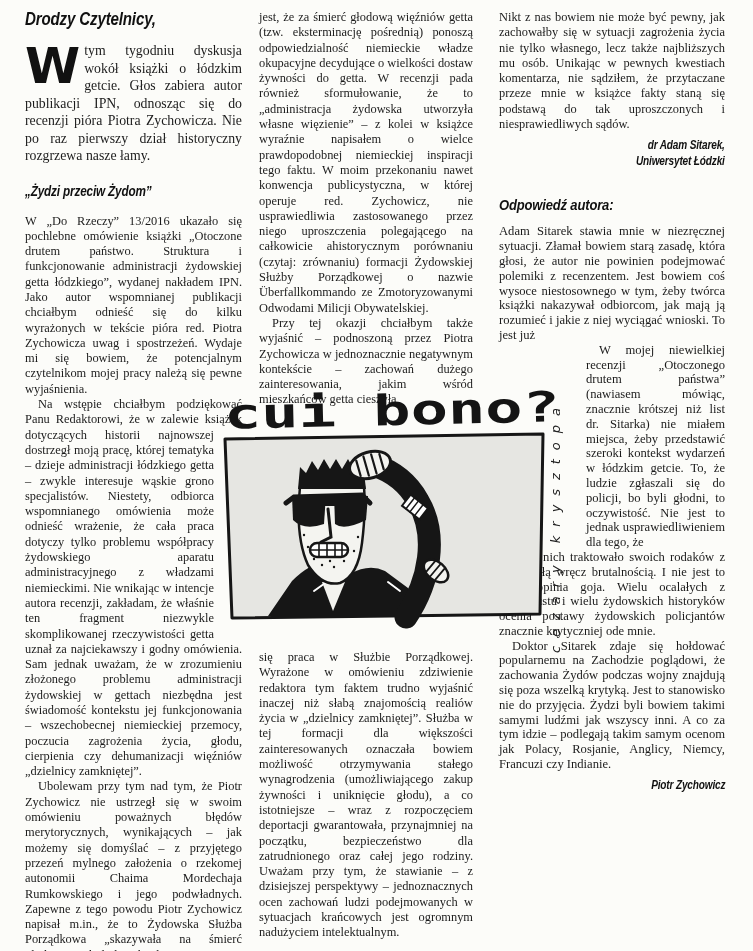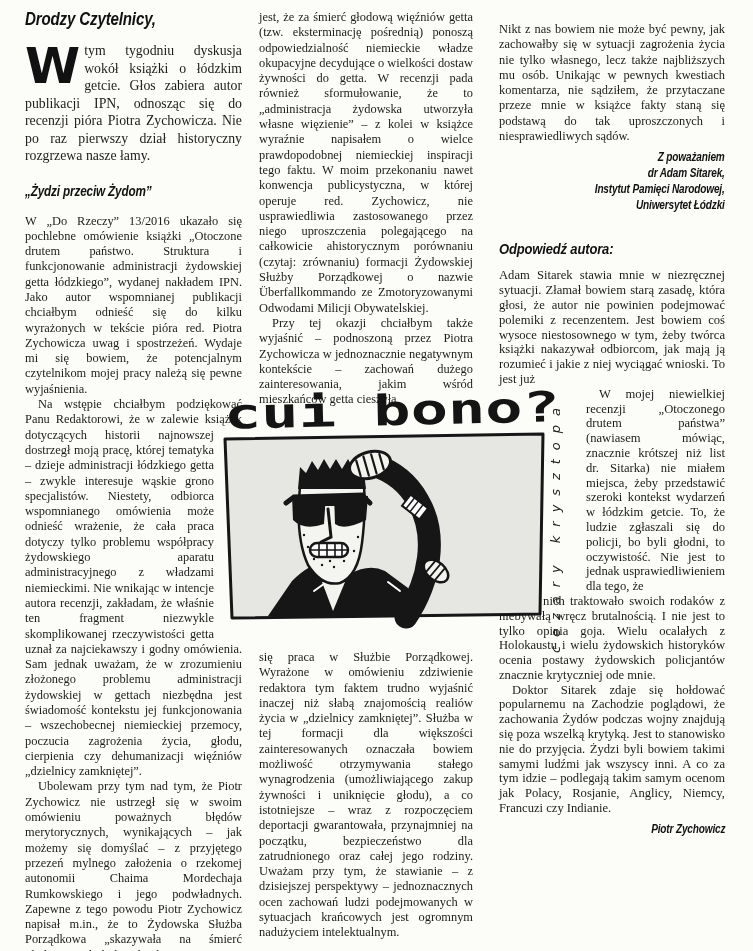--- a/index.html
+++ b/index.html
@@ -6,21 +6,21 @@
   .page{
     position:relative;width:753px;height:951px;margin:0 auto;
     background:#fcfcf9;color:#1b1b1b;overflow:hidden;
     font-family:"Liberation Serif",serif;
   }
   p{margin:0;padding:0;}
   
   .col1{position:absolute;left:25px;top:8px;width:217px;}
   .col2top{position:absolute;left:259px;top:10px;width:214px;}
   .col2bot{position:absolute;left:259px;top:650px;width:214px;}
-  .col3{position:absolute;left:499px;top:22px;width:226px;}
+  .col3{position:absolute;left:499px;top:10px;width:226px;}
   
   .cond{
     font-family:"Liberation Sans",sans-serif;font-weight:bold;font-style:italic;
     display:inline-block;transform:scaleX(.84);transform-origin:0 50%;
     letter-spacing:-.2px;white-space:nowrap;color:#111;
   }
   .right{text-align:right;}
   .right .cond{transform-origin:100% 50%;}
   .h1{font-size:18px;line-height:22px;margin:0;}
   .h2{font-size:14px;line-height:24px;margin:14px 0 10px 0;}
@@ -85,23 +85,21 @@
 
   <div class="col2bot lt">
     <p>się praca w Służbie Porządkowej. Wyrażone w omówieniu zdziwienie redaktora tym faktem trudno wyjaśnić inaczej niż słabą znajomością realiów życia w „dzielnicy zamkniętej”. Służba w tej formacji dla większości zainteresowanych oznaczała bowiem możliwość otrzymywania stałego wynagrodzenia (umożliwiającego zakup żywności i uniknięcie głodu), a co istotniejsze – wraz z rozpoczęciem deportacji gwarantowała, przynajmniej na początku, bezpieczeństwo dla zatrudnionego oraz całej jego rodziny. Uważam przy tym, że stawianie – z dzisiejszej perspektywy – jednoznacznych ocen zachowań ludzi podejmowanych w sytuacjach krańcowych jest ogromnym nadużyciem intelektualnym.</p>
   </div>
 
   <div class="col3">
     <div class="lt">
       <p>Nikt z nas bowiem nie może być pewny, jak zachowałby się w sytuacji zagrożenia życia nie tylko własnego, lecz także najbliższych mu osób. Unikając w pewnych kwestiach komentarza, nie sądziłem, że przytaczane przeze mnie w książce fakty staną się podstawą do tak uproszczonych i niesprawiedliwych sądów.</p>
     </div>
     <div class="closing right">
-      <div><span class="cond">Z poważaniem</span></div>
       <div><span class="cond">dr Adam Sitarek,</span></div>
-      <div><span class="cond">Instytut Pamięci Narodowej,</span></div>
       <div><span class="cond">Uniwersytet Łódzki</span></div>
     </div>
     <div class="h3">
       <span class="cond">Odpowiedź autora:</span>
     </div>
     <div class="rs">
       <p>Adam Sitarek stawia mnie w niezręcznej sytuacji. Złamał bowiem starą zasadę, która głosi, że autor nie powinien podejmować polemiki z recenzentem. Jest bowiem coś wysoce niestosownego w tym, żeby twórca książki nakazywał odbiorcom, jak mają ją rozumieć i jakie z niej wyciągać wnioski. To jest już</p>
       <div class="narrow">
         <p class="ind">W mojej niewielkiej recenzji „Otoczonego drutem państwa” (nawiasem mówiąc, znacznie krótszej niż list dr. Sitarka) nie miałem miejsca, żeby przedstawić szeroki kontekst wydarzeń w łódzkim getcie. To, że ludzie zgłaszali się do policji, bo byli głodni, to oczywistość. Nie jest to jednak usprawiedliwieniem dla tego, że</p>
       </div>

